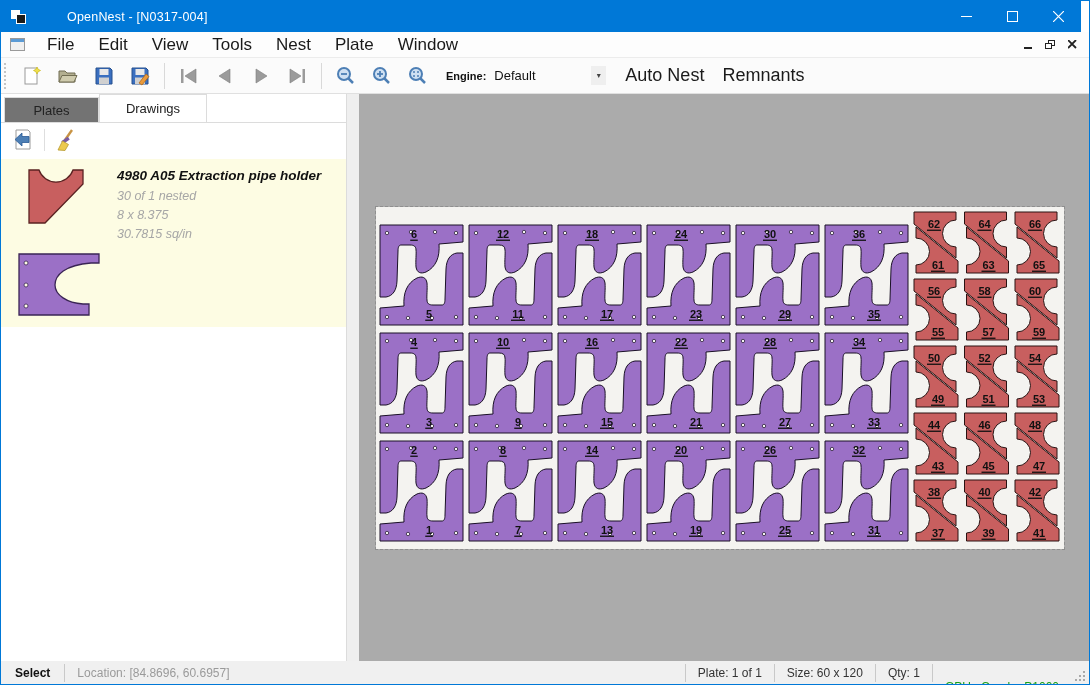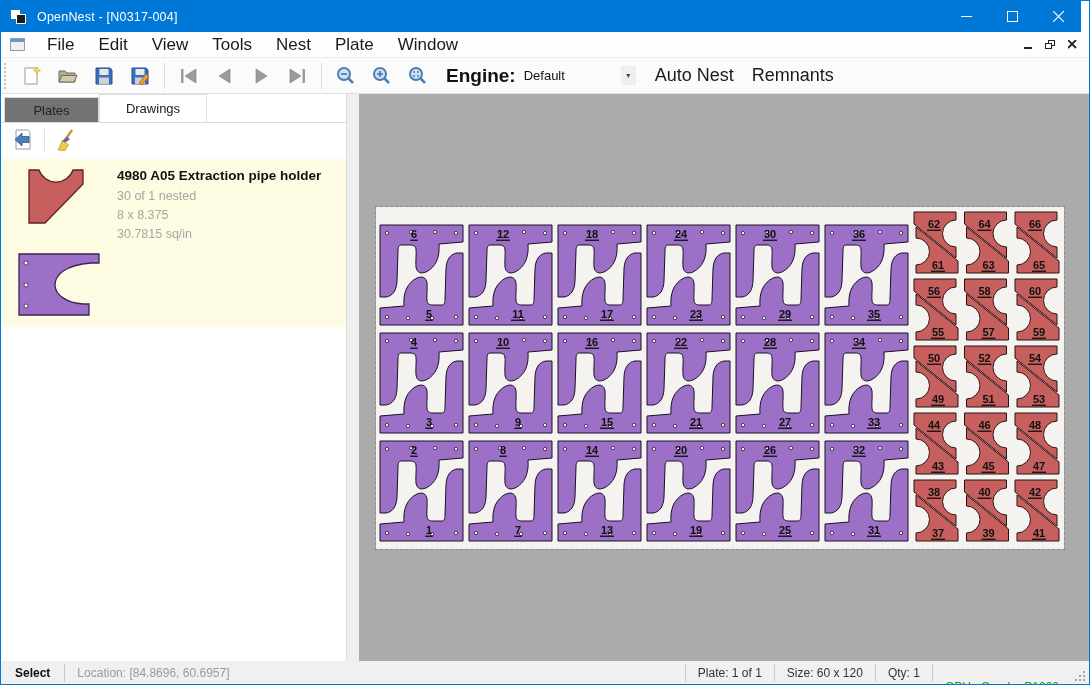--- a/index.html
+++ b/index.html
@@ -1,20 +1,20 @@
 <!DOCTYPE html>
 <html><head>
 <meta charset="utf-8">
 <style>
   * { margin:0; padding:0; box-sizing:border-box; }
   html,body { width:1090px; height:685px; font-family:"Liberation Sans", sans-serif; }
   .window { position:relative; width:1090px; height:685px; border:1px solid #0078d7; background:#fff; overflow:hidden; }
 
   
-  .titlebar { position:absolute; left:0; top:0; right:8px; height:31px; background:#0078d7; color:#fff; display:flex; align-items:center; }
+  .titlebar { position:absolute; left:0; top:0; right:8px; height:31px; background:#0078d7; color:#fff; display:flex; align-items:center;gap:30px; }
   .titlebar .app-icon { margin:0 9px 0 9px; width:18px; height:16px; }
   .titlebar .title { font-size:12.5px; letter-spacing:.2px; }
   .caption-btns { margin-left:auto; display:flex; height:31px; }
   .caption-btn { width:46px; height:31px; display:flex; align-items:center; justify-content:center; }
 
   
   .menubar { position:absolute; left:0; top:31px; right:0; height:26px; background:#fdfdfd; display:flex; align-items:center; border-bottom:1px solid #ececec; }
   .mdi-icon { width:15px; height:13px; margin:0 10px 0 9px; border:1px solid #9a9a9a; background:#f0f0f0; position:relative; }
   .mdi-icon::before { content:""; position:absolute; left:0; top:0; right:0; height:3px; background:#5b9bd5; }
   .menu-item { font-size:17px; color:#1a1a1a; padding:4px 12px; }
@@ -22,41 +22,41 @@
   .mdi-btn { width:18px; height:16px; display:flex; align-items:center; justify-content:center; font-size:11px; font-weight:bold; color:#222; }
   .mdi-restore { position:relative; width:10px; height:9px; }
   .mdi-restore .r1 { position:absolute; right:0; top:0; width:7px; height:6px; border:1px solid #222; }
   .mdi-restore .r2 { position:absolute; left:0; bottom:0; width:7px; height:6px; border:1px solid #222; background:#fdfdfd; }
 
   
   .toolbar { position:absolute; left:0; top:57px; right:0; height:36px; background:#fbfbfb; border-bottom:1px solid #e0e0e0; display:flex; align-items:center; }
   .tb-grip { width:4px; height:26px; margin:0 6px 0 3px; border-left:2px dotted #c4c4c4; }
   .tb-btn { width:36px; height:30px; display:flex; align-items:center; justify-content:center; }
   .tb-sep { width:1px; height:26px; background:#d9d9d9; margin:0 6px; }
-  .engine-label { font-size:19px; font-weight:bold; margin:0 8px 0 10px; color:#111; }
+  .engine-label { font-size:11px; font-weight:bold; margin:0 8px 0 10px; color:#111; }
   .engine-combo { display:flex; align-items:center; width:112px; height:24px; }
   .engine-value { flex:1; font-size:13px; color:#111; }
   .engine-drop { width:15px; height:19px; background:#efefef; display:flex; align-items:center; justify-content:center; font-size:8px; color:#444; }
   .tb-text-btn { font-size:18px; color:#1a1a1a; padding:6px 9px; }
 
   
   .main { position:absolute; left:0; top:93px; right:0; height:567px; }
   .left-panel { position:absolute; left:0; top:0; width:345px; height:567px; background:#fff; }
   .tabs { position:relative; height:28px; }
   .tab { position:absolute; top:3px; height:25px; font-size:13px; color:#222; display:flex; align-items:center; justify-content:center; background:#737373; border:1px solid #dcdcdc; border-bottom:none; }
   .tab.inactive { left:3px; width:95px; }
   .tab.active { left:98px; width:108px; top:0; height:28px; background:#fff; z-index:2; }
   .panel-body { position:absolute; left:0; top:28px; right:0; bottom:0; background:#fff; border-top:1px solid #dcdcdc; }
   .panel-toolbar { height:34px; display:flex; align-items:center; padding-left:8px; }
   .ptb-btn { width:28px; height:28px; display:flex; align-items:center; justify-content:center; }
   .ptb-sep { width:1px; height:22px; background:#dedede; margin:0 7px; }
   .drawing-list { position:absolute; left:0; right:0; top:36px; }
   .drawing-item { display:flex; background:#fdfce3; padding:7px 0 6px 14px; height:84px; }
   .thumb-wrap { width:96px; display:flex; align-items:flex-start; }
-  .item-info { padding-left:6px; padding-top:2px; }
+  .item-info { padding-left:6px; padding-top:2px;font-style:italic; }
   .item-title { font-size:13.5px; font-weight:bold; color:#111; margin-bottom:4px; }
   .item-line { font-size:12.5px; color:#a6a6a6; line-height:19px; }
 
   .splitter { position:absolute; left:345px; top:0; width:13px; height:567px; background:#efefef; border-left:1px solid #dcdcdc; }
   .canvas { position:absolute; left:358px; top:0; right:0; height:567px; background:#ababab; }
   .plate { position:absolute; left:17px; top:113px; width:688px; height:342px; background:#f4f3f0; outline:1.5px dashed #8f8f8f; }
   #plate-svg text { font-family:"Liberation Sans", sans-serif; font-size:11px; font-weight:bold; fill:#111; }
 
   
   .statusbar { position:absolute; left:0; top:660px; right:0; height:24px; background:#f0f0f0; display:flex; align-items:center; font-size:12px; color:#333; }

